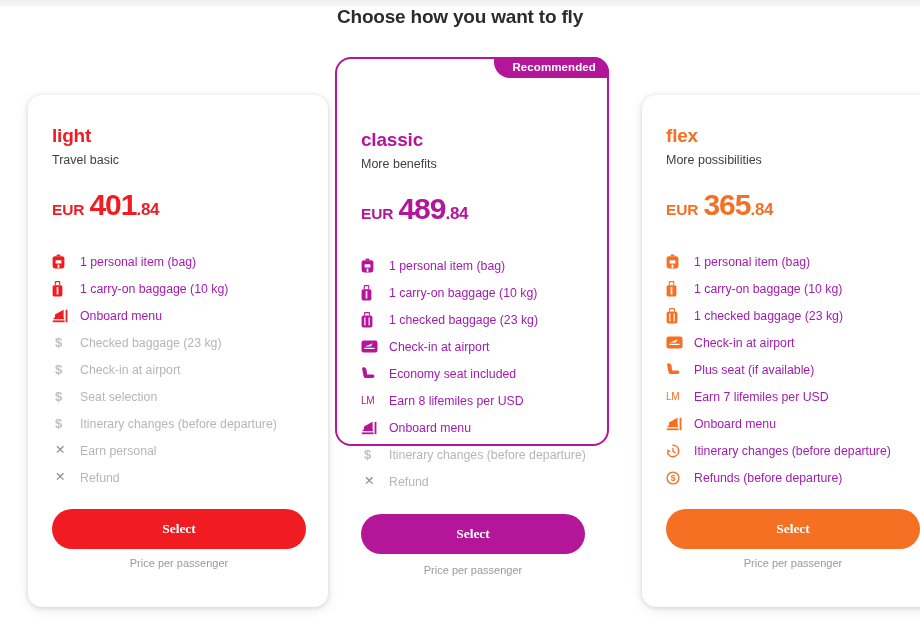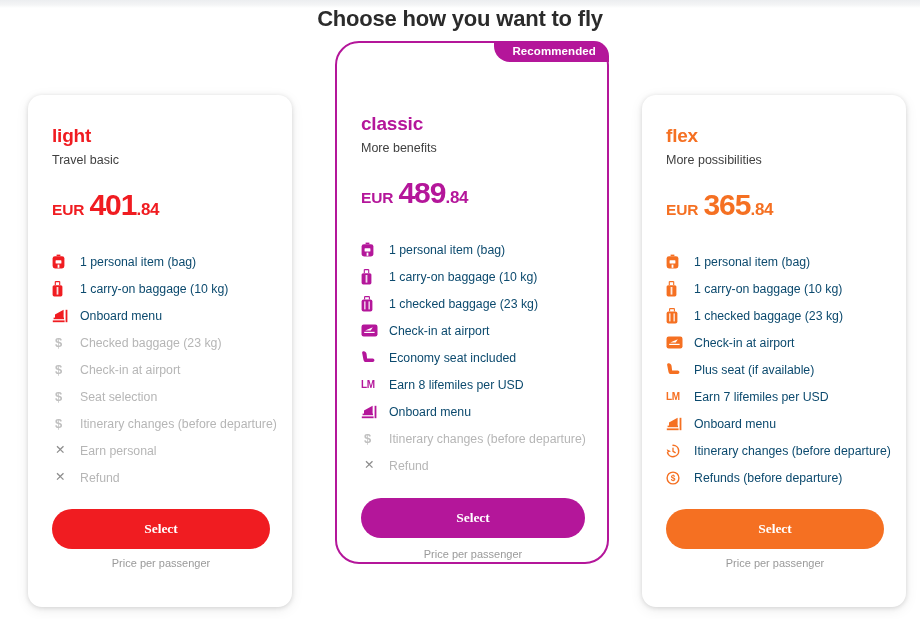--- a/index.html
+++ b/index.html
@@ -23,50 +23,50 @@
     height: 8px;
     background: linear-gradient(to bottom, #eceef0 0%, #f4f5f6 60%, #ffffff 100%);
   }
 
   .page-title {
     position: absolute;
     top: 6px;
     left: 0;
     width: 920px;
     text-align: center;
-    font-size: 22px;
+    font-size: 19px;
     font-weight: bold;
     color: #2b2b2b;
     letter-spacing: -0.2px;
   }
 
   
   .card {
     position: absolute;
     background: #ffffff;
     border-radius: 14px;
   }
 
   .card.side {
     top: 95px;
-    width: 264px;
+    width: 300px;
     height: 512px;
     box-shadow: 0 1px 5px rgba(0,0,0,0.14), 0 3px 14px rgba(0,0,0,0.07);
   }
 
   .card.light-card { left: 28px; }
   .card.flex-card  { left: 642px; }
 
   .card.classic-card {
     left: 335px;
-    top: 41px;
+    top: 57px;
     width: 274px;
-    height: 523px;
+    height: 389px;
     border: 2px solid #b4169a;
-    border-radius: 24px;
+    border-radius: 16px;
   }
 
   .badge {
     position: absolute;
     top: -2px;
     right: -2px;
     background: #b4169a;
     color: #ffffff;
     font-size: 11.5px;
     font-weight: bold;
@@ -131,36 +131,36 @@
     min-width: 19px;
     height: 16px;
     display: flex;
     align-items: center;
     justify-content: flex-start;
     margin-right: 9px;
   }
   .feat-icon svg { display: block; }
   .feat-label {
     font-size: 12.3px;
-    color: #0c4a6e;
+    color: #a21caf;
     white-space: nowrap;
   }
   .feature.muted .feat-label { color: #b6b6b6; }
 
   .glyph {
     font-size: 13px;
     font-weight: bold;
     color: #c0c0c0;
     line-height: 1;
     padding-left: 3px;
   }
   .glyph.x { font-size: 12.5px; font-weight: normal; color: #8d8d8d; }
   .lm-text {
     font-size: 10px;
-    font-weight: bold;
+    font-weight: normal;
     letter-spacing: -0.3px;
     line-height: 1;
   }
 
   
   .select-btn {
     position: absolute;
     left: 24px;
     right: 22px;
     height: 40px;

